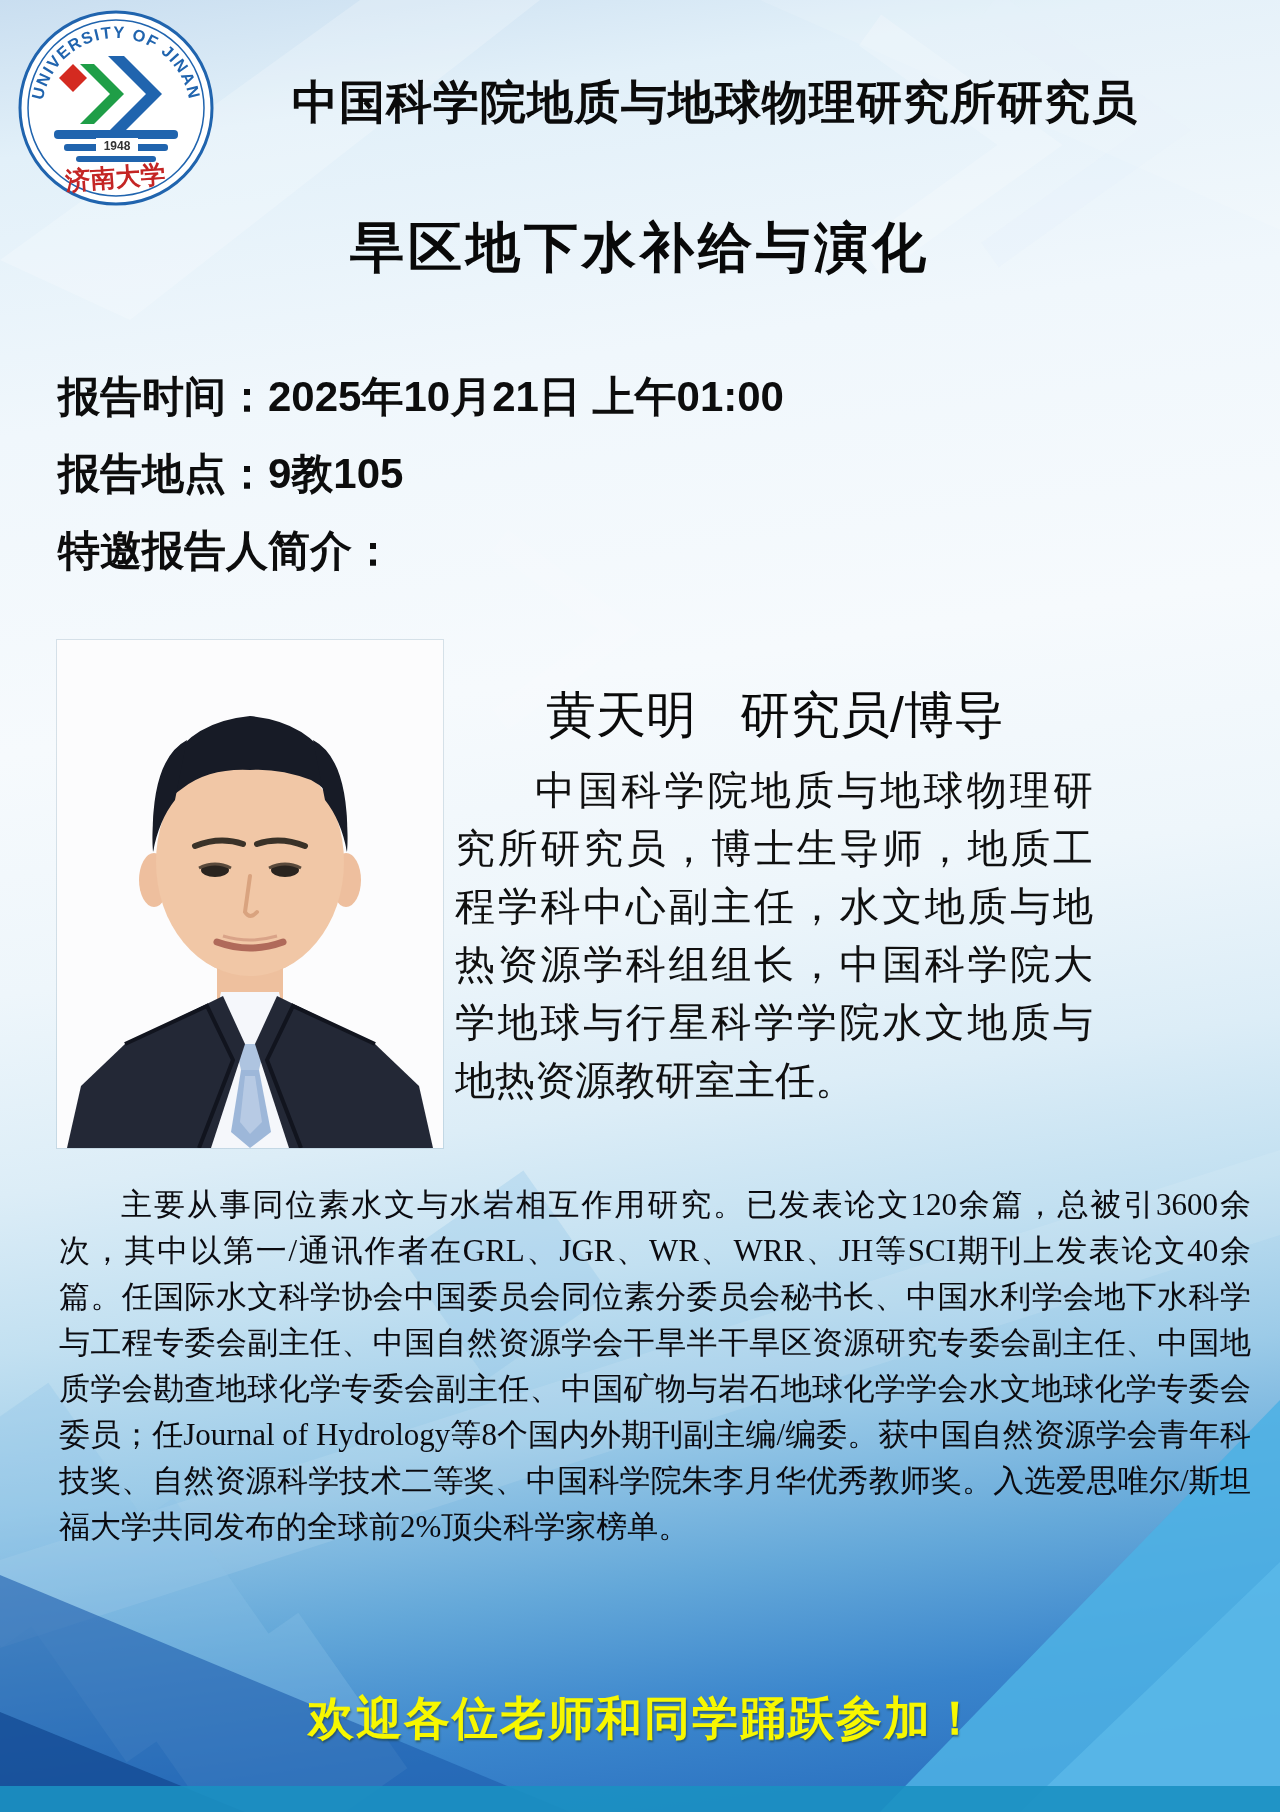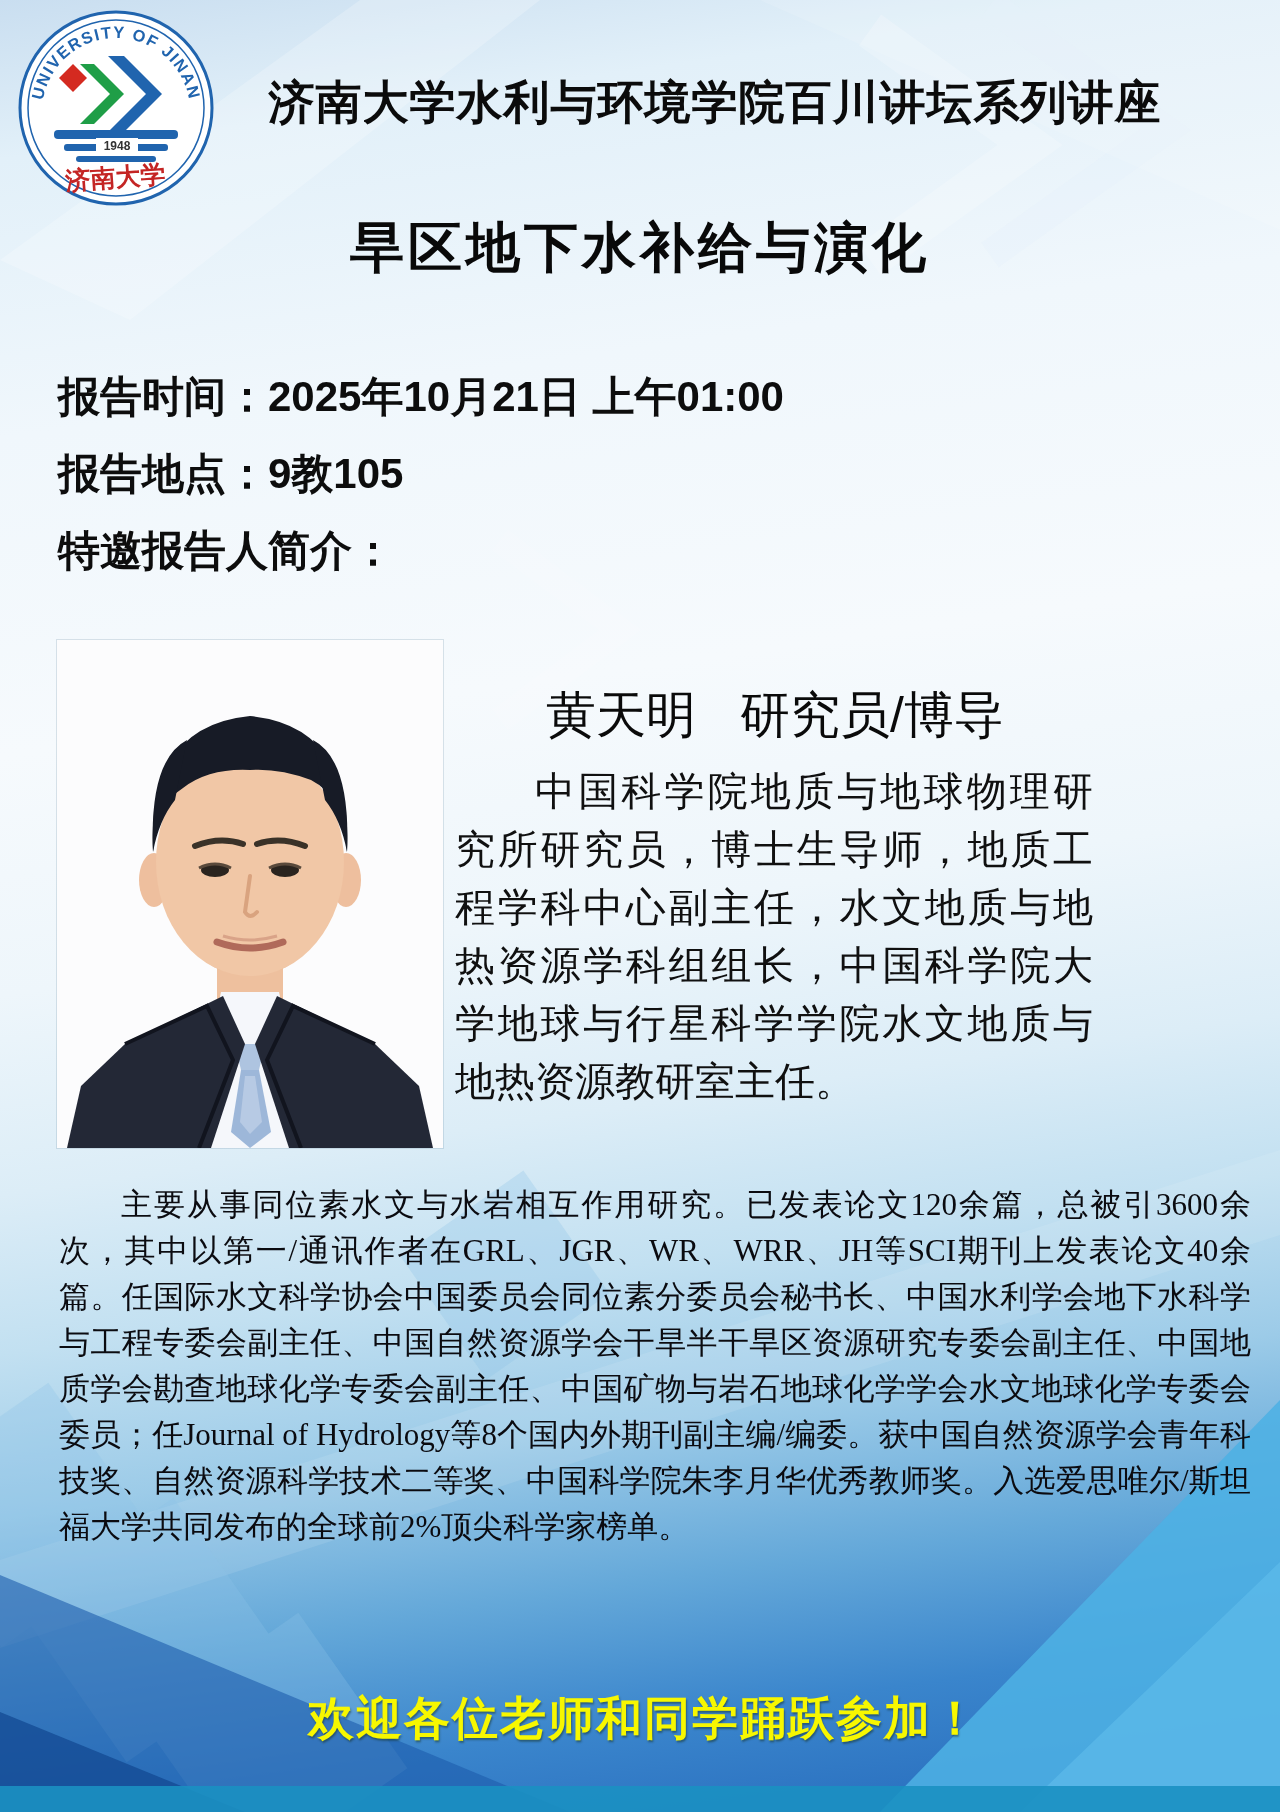--- a/index.html
+++ b/index.html
@@ -50,21 +50,21 @@
     text-align:center;
     font-family:"Liberation Sans", sans-serif;
     font-weight:400;font-size:50px;color:#0a0a0a;
     white-space:nowrap;
   }
   .speaker-head .gap{display:inline-block;width:44px;}
   .speaker-bio{
     position:absolute;left:455px;top:762px;width:638px;
     font-size:40px;line-height:58px;color:#101010;
     text-align:justify;text-indent:2em;
-    font-family:Liberation Sans, sans-serif;
+    font-family:Liberation Serif, serif;
   }
   .achievements{
     position:absolute;left:59px;top:1182px;width:1192px;
     font-size:31px;line-height:46px;color:#0b0b10;
     text-align:justify;text-indent:2em;
     font-family:"Liberation Serif", serif;
     font-weight:400;
   }
   .welcome{
     position:absolute;left:8px;right:0;top:1688px;
@@ -116,21 +116,21 @@
     <polygon points="57,56 71,70 57,84 43,70" fill="#d42a20"></polygon>
 
     <rect x="38" y="122" width="124" height="9" rx="4" fill="#2064ae"></rect>
     <rect x="48" y="136" width="104" height="7" rx="3" fill="#2064ae"></rect>
     <rect x="60" y="148" width="80" height="6" rx="3" fill="#2064ae"></rect>
     <rect x="80" y="130" width="42" height="15" fill="#ffffff"></rect>
     <text x="101" y="142" text-anchor="middle" font-family="Liberation Sans, sans-serif" font-size="12" font-weight="bold" fill="#333333">1948</text>
     <text x="100" y="178" text-anchor="middle" font-family="Liberation Serif, serif" font-size="25" font-weight="bold" fill="#c42524" transform="rotate(-4 100 178)">济南大学</text>
   </svg>
 
-  <div class="series-title">济南大学水利与环境学院百川讲坛系列讲座</div>
+  <div class="series-title">中国科学院地质与地球物理研究所研究员</div>
 
   <div class="main-title">旱区地下水补给与演化</div>
 
   <div class="info-block">
     <div class="info-line">
       <span>报告时间：</span><span>2025年10月21日 上午01:00</span>
     </div>
     <div class="info-line">
       <span>报告地点：</span><span>9教105</span>
     </div>

